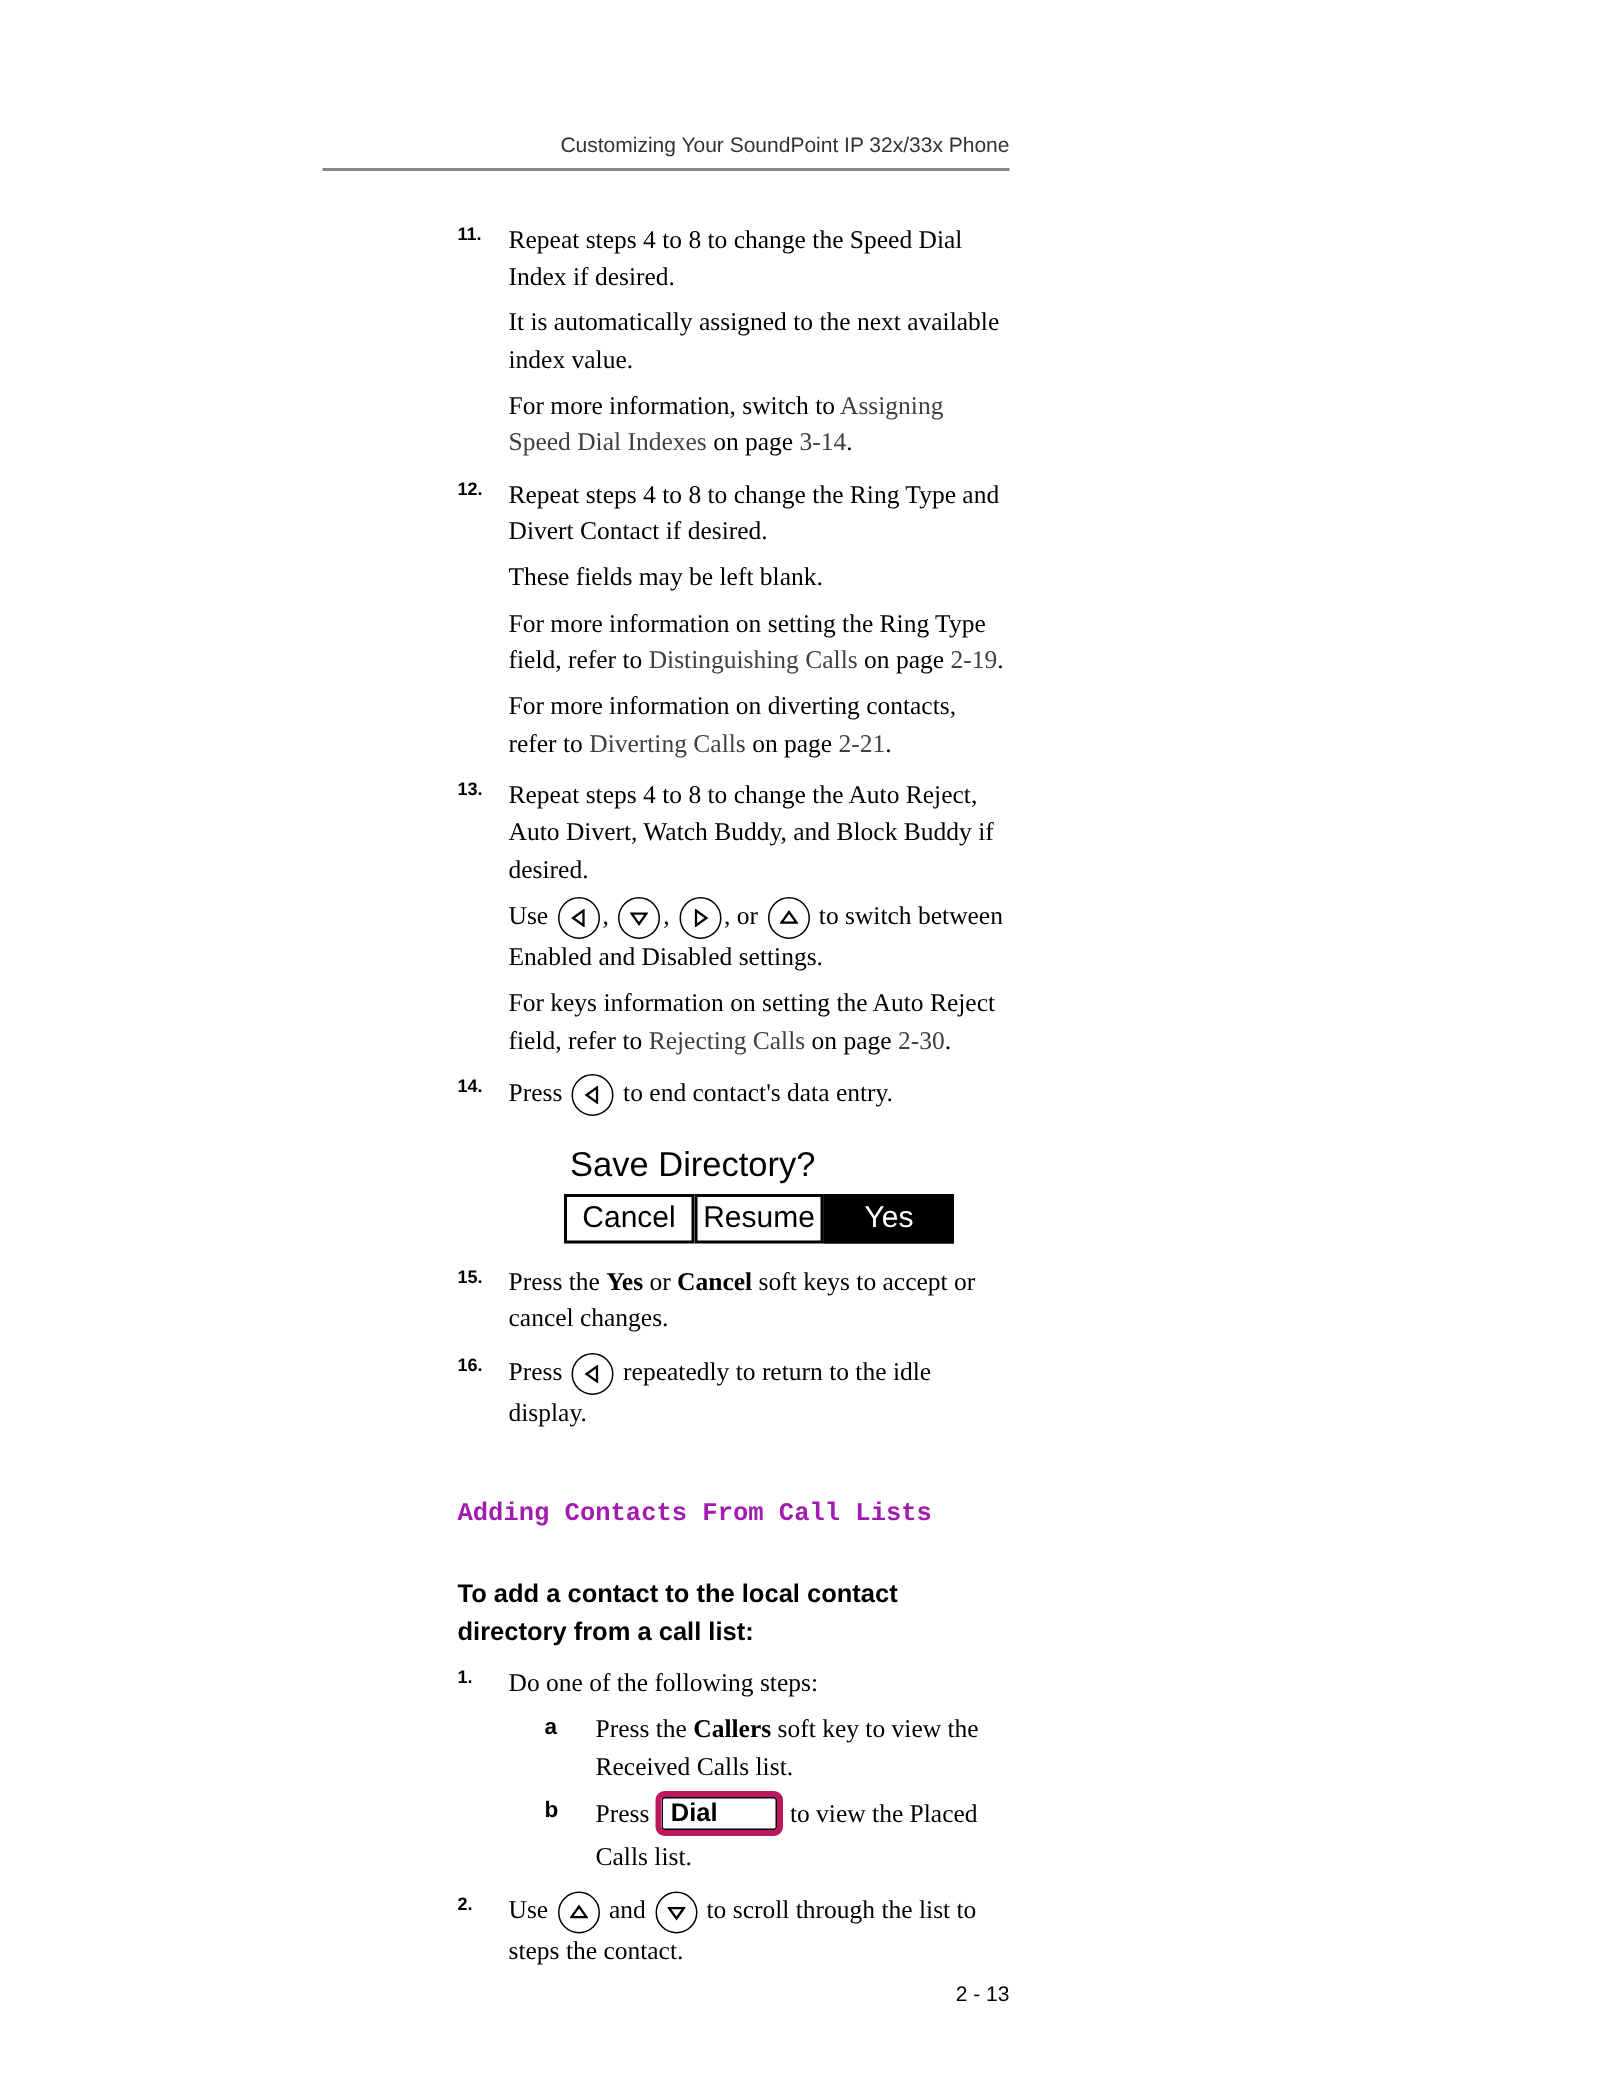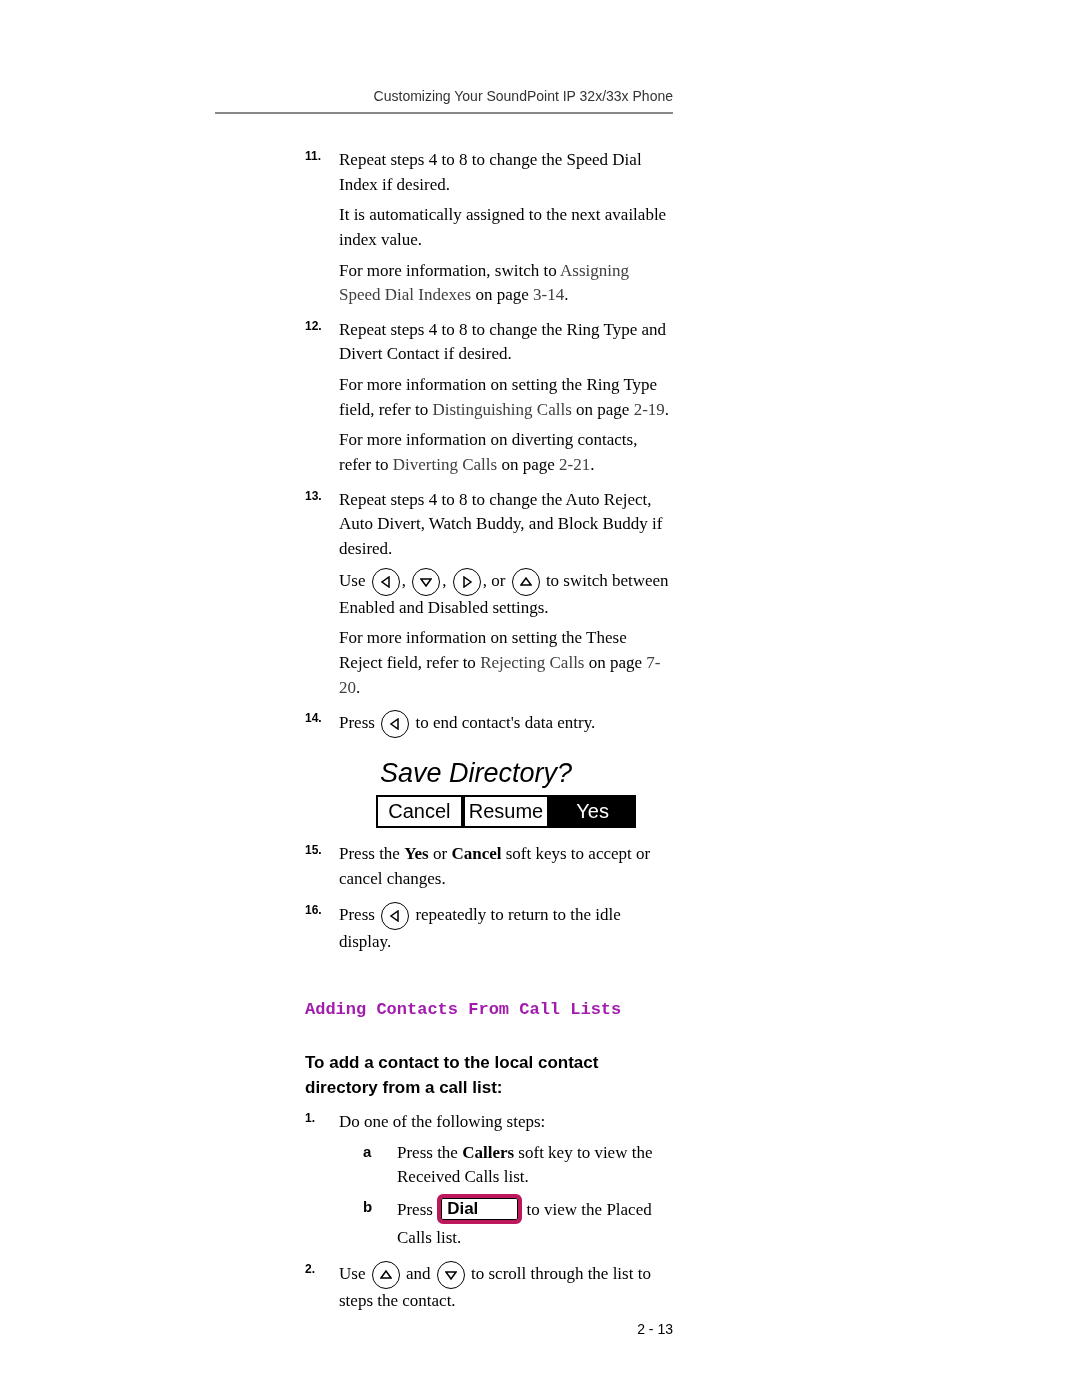--- a/index.html
+++ b/index.html
@@ -71,23 +71,22 @@
   .screen .title {
     text-align: center;
     font-family: "Arial Narrow", Arial, sans-serif;
     font-size: 23px;
     letter-spacing: 0.5px;
     padding-bottom: 2px;
     border-bottom: 2px dotted #000;
   }
   .screen .line2 {
     font-family: "Arial Narrow", Arial, sans-serif;
-    font-size: 27px;
+    font-size: 23px;
     padding: 2px 4px;
-    font-style: italic;
   }
   .screen .softkeys {
     display: flex;
   }
   .screen .sk {
     flex: 1;
     text-align: center;
     font-family: "Arial Narrow", Arial, sans-serif;
     font-size: 20px;
     border: 2px solid #000;
@@ -167,20 +166,21 @@
         <div class="para">Repeat steps 4 to 8 to change the Speed Dial Index if desired.</div>
         <div class="para">It is automatically assigned to the next available index value.</div>
         <div class="para">
           <span>For more information, switch to </span><a class="xref">Assigning Speed Dial Indexes</a><span> on page </span><a class="xref">3-14</a><span>.</span>
         </div>
       </li>
 
       <li>
         <span class="num">12.</span>
         <div class="para">Repeat steps 4 to 8 to change the Ring Type and Divert Contact if desired.</div>
+        <div class="para">These fields may be left blank.</div>
         <div class="para">
           <span>For more information on setting the Ring Type field, refer to </span><a class="xref">Distinguishing Calls</a><span> on page </span><a class="xref">2-19</a><span>.</span>
         </div>
         <div class="para">
           <span>For more information on diverting contacts, refer to </span><a class="xref">Diverting Calls</a><span> on page </span><a class="xref">2-21</a><span>.</span>
         </div>
       </li>
 
       <li>
         <span class="num">13.</span>
@@ -195,21 +195,21 @@
               </svg></span><span>, </span>
           <span class="arrow-btn"><svg width="12" height="12">
                 <polygon points="3,1 3,11 10,6" fill="none" stroke="#000" stroke-width="1.5"></polygon>
               </svg></span><span>, or </span>
           <span class="arrow-btn"><svg width="12" height="12">
                 <polygon points="1,9 11,9 6,2" fill="none" stroke="#000" stroke-width="1.5"></polygon>
               </svg></span>
           <span> to switch between Enabled and Disabled settings.</span>
         </div>
         <div class="para">
-          <span>For more information on setting the These Reject field, refer to </span><a class="xref">Rejecting Calls</a><span> on page </span><a class="xref">7-20</a><span>.</span>
+          <span>For keys information on setting the Auto Reject field, refer to </span><a class="xref">Rejecting Calls</a><span> on page </span><a class="xref">2-30</a><span>.</span>
         </div>
       </li>
 
       <li>
         <span class="num">14.</span>
         <div class="para">
           <span>Press </span>
           <span class="arrow-btn"><svg width="12" height="12">
                 <polygon points="9,1 9,11 2,6" fill="none" stroke="#000" stroke-width="1.5"></polygon>
               </svg></span>

